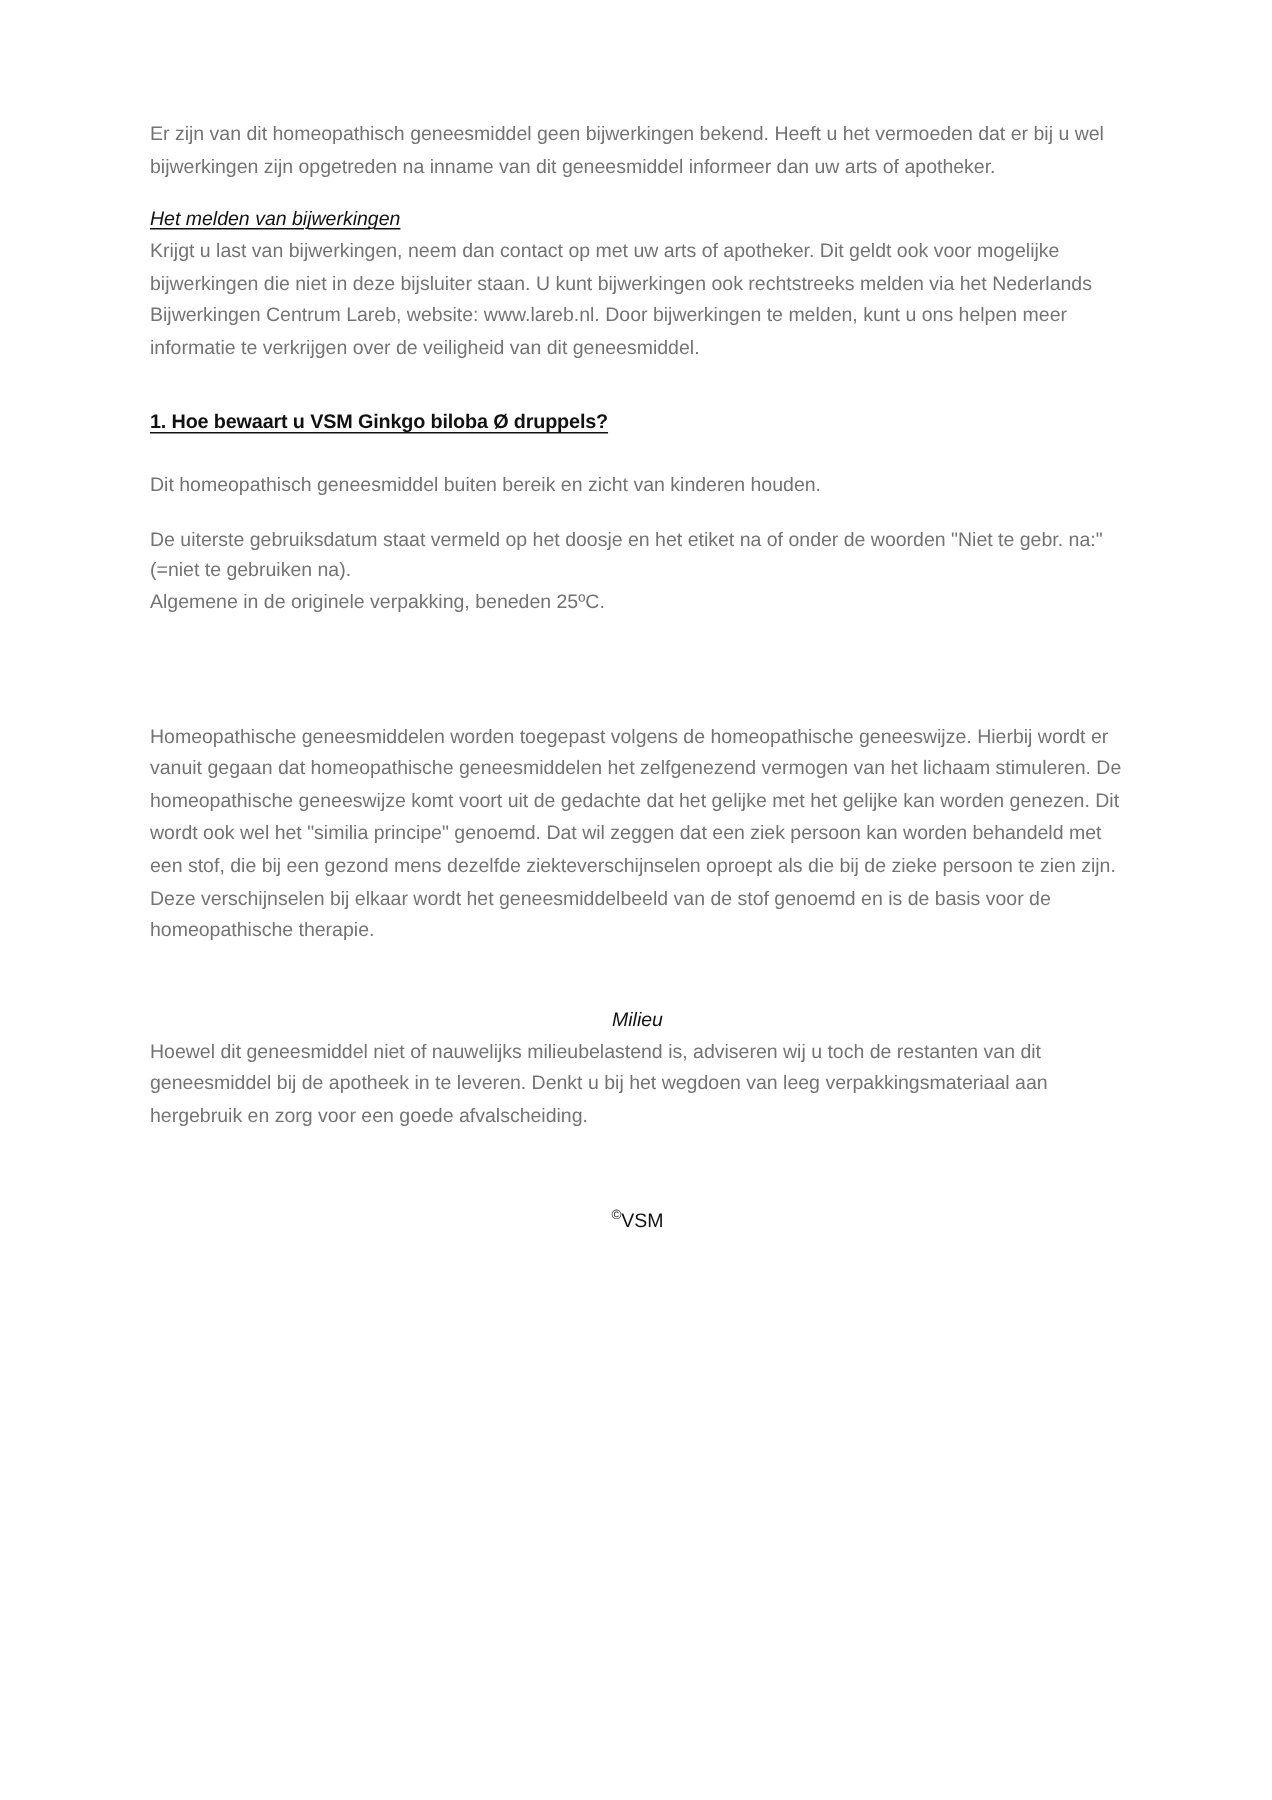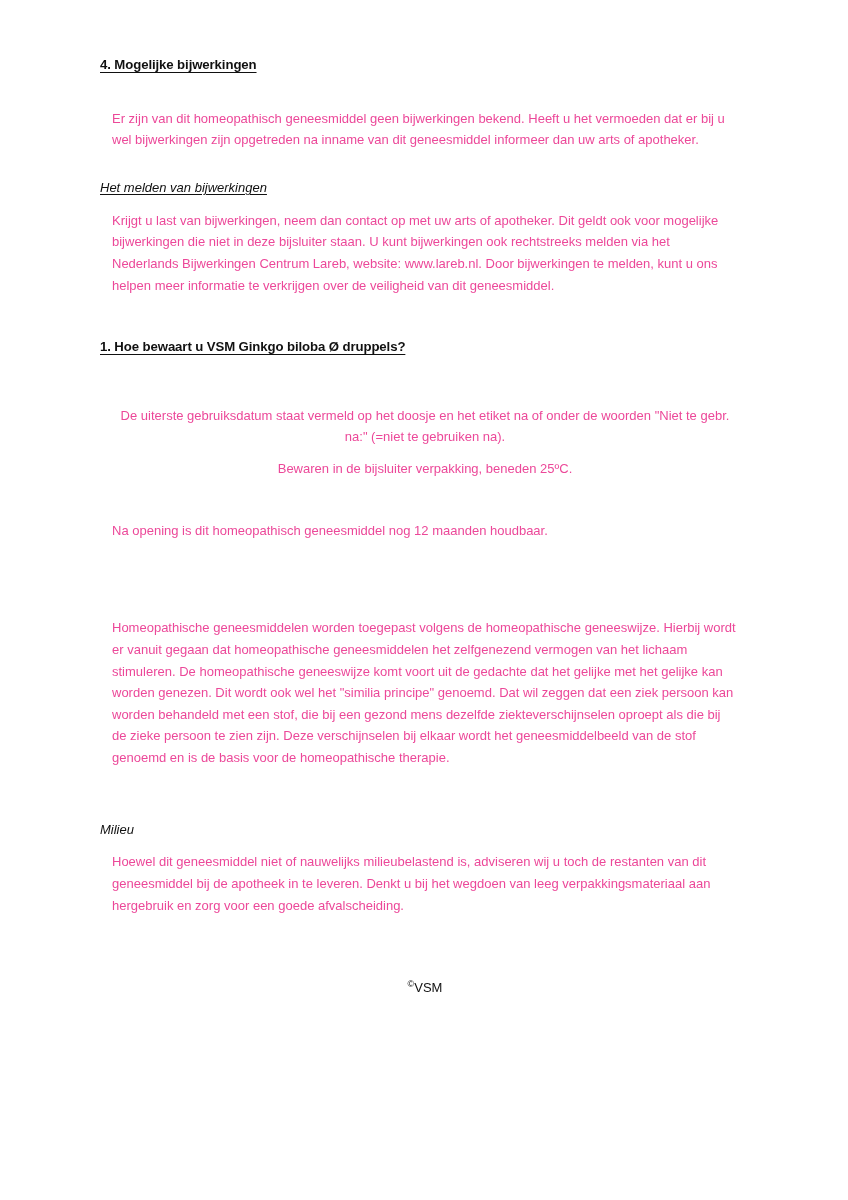--- a/index.html
+++ b/index.html
@@ -54,32 +54,32 @@
     text-decoration-thickness: 1px;
   }
   h3.italic-heading {
     font-size: 13px;
     font-weight: normal;
     font-style: italic;
     margin: 0;
     padding: 0;
     line-height: 1.45;
     display: block;
+    text-align: center;
   }
   p.body-text {
     font-size: 13px;
     line-height: 21.6px;
-    margin: 12px;
+    margin: 0;
     padding: 0;
-    color: #ec4899;
+    color: #737373;
     text-align: left;
   }
   p.tight {
     line-height: 20.6px;
-    text-align: center;
   }
   .gap-lg { height: 22px; }
   .gap-md { height: 16px; }
   .gap-sm { height: 9px; }
   .gap-xl { height: 30px; }
   .gap-xxl { height: 40px; }
   .copyright-line {
     font-size: 13px;
     line-height: 21.6px;
     margin: 0;
@@ -90,47 +90,46 @@
     vertical-align: super;
     line-height: 0;
   }
 </style>
 </head>
 <body>
 
 <div class="page">
   <div class="content">
 
-    <h2 class="section-heading"><span class="ul">4. Mogelijke bijwerkingen</span></h2>
 
     <div class="gap-lg"></div>
 
     <p class="body-text">Er zijn van dit homeopathisch geneesmiddel geen bijwerkingen bekend. Heeft u het vermoeden dat er bij u wel bijwerkingen zijn opgetreden na inname van dit geneesmiddel informeer dan uw arts of apotheker.</p>
 
     <div class="gap-md"></div>
 
     <h3 class="sub-heading"><span class="ul">Het melden van bijwerkingen</span></h3>
 
     <p class="body-text">Krijgt u last van bijwerkingen, neem dan contact op met uw arts of apotheker. Dit geldt ook voor mogelijke bijwerkingen die niet in deze bijsluiter staan. U kunt bijwerkingen ook rechtstreeks melden via het Nederlands Bijwerkingen Centrum Lareb, website: www.lareb.nl. Door bijwerkingen te melden, kunt u ons helpen meer informatie te verkrijgen over de veiligheid van dit geneesmiddel.</p>
 
     <div class="gap-xl"></div>
 
     <h2 class="section-heading"><span class="ul">1. Hoe bewaart u VSM Ginkgo biloba Ø druppels?</span></h2>
 
     <div class="gap-lg"></div>
 
+    <p class="body-text">Dit homeopathisch geneesmiddel buiten bereik en zicht van kinderen houden.</p>
 
     <div class="gap-md"></div>
 
     <p class="body-text tight">De uiterste gebruiksdatum staat vermeld op het doosje en het etiket na of onder de woorden "Niet te gebr. na:" (=niet te gebruiken na).</p>
-    <p class="body-text tight">Bewaren in de bijsluiter verpakking, beneden 25ºC.</p>
+    <p class="body-text tight">Algemene in de originele verpakking, beneden 25ºC.</p>
 
     <div class="gap-md"></div>
 
-    <p class="body-text">Na opening is dit homeopathisch geneesmiddel nog 12 maanden houdbaar.</p>
 
     <div class="gap-xl"></div>
 
 
     <div class="gap-lg"></div>
 
     <p class="body-text">Homeopathische geneesmiddelen worden toegepast volgens de homeopathische geneeswijze. Hierbij wordt er vanuit gegaan dat homeopathische geneesmiddelen het zelfgenezend vermogen van het lichaam stimuleren. De homeopathische geneeswijze komt voort uit de gedachte dat het gelijke met het gelijke kan worden genezen. Dit wordt ook wel het "similia principe" genoemd. Dat wil zeggen dat een ziek persoon kan worden behandeld met een stof, die bij een gezond mens dezelfde ziekteverschijnselen oproept als die bij de zieke persoon te zien zijn. Deze verschijnselen bij elkaar wordt het geneesmiddelbeeld van de stof genoemd en is de basis voor de homeopathische therapie.</p>
 
     <div class="gap-xxl"></div>
 

